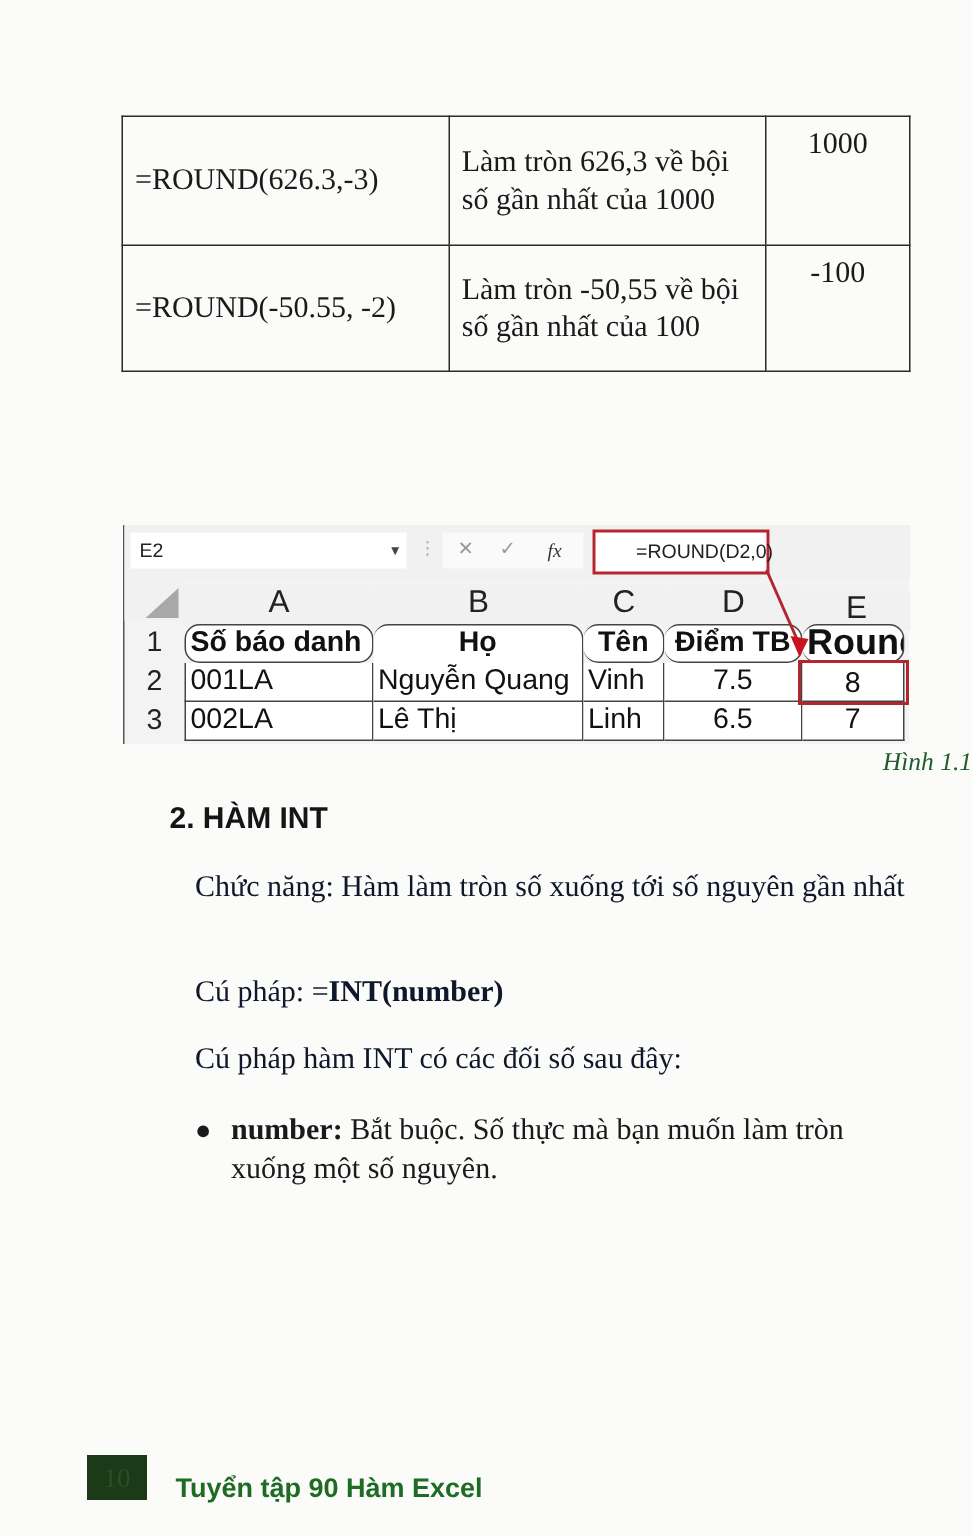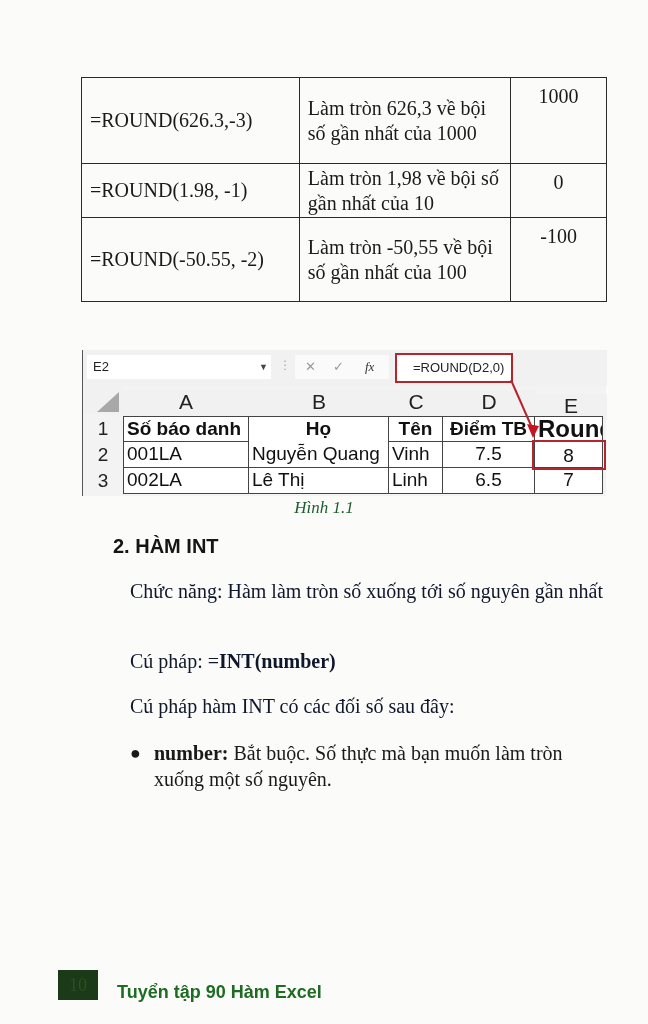--- a/index.html
+++ b/index.html
@@ -15,34 +15,34 @@
 
   
   .excel { position: absolute; left: 82px; top: 350px; width: 524px; height: 146px; background: #f3f3f3; border-left: 1.5px solid #555; }
   .fbar { position: absolute; left: 0; top: 0; width: 524px; height: 36px; background: #f1f1f1; }
   .namebox { position: absolute; left: 4px; top: 5px; width: 184px; height: 24px; background: #fff; font-family: "Liberation Sans", sans-serif; font-size: 13px; line-height: 24px; padding-left: 6px; color: #222; }
   .namebox-arrow { position: absolute; left: 176px; top: 5px; font-size: 9px; line-height: 24px; color: #444; }
   .fbar-sep { position: absolute; left: 196px; top: 8px; color: #aaa; font-size: 12px; font-family: "Liberation Sans", sans-serif; }
   .fbar-icons { position: absolute; left: 212px; top: 5px; width: 94px; height: 24px; background: #fafafa; font-family: "DejaVu Sans", sans-serif; font-size: 13px; color: #999; line-height: 24px; }
   .fbar-icons span { position: absolute; }
   .fx { font-family: "Liberation Serif", serif; font-style: italic; color: #333; }
-  .formula-input { position: absolute; left: 312px; top: 3px; width: 118px; height: 30px; background: #fff; border: 2px solid #b3262d; font-family: "Liberation Sans", sans-serif; font-size: 13px; line-height: 26px; padding-left: 16px; color: #222; }
+  .formula-input { position: absolute; left: 312px; top: 3px; width: 118px; height: 30px; background: #fff; border: 2px solid #b3262d; font-family: "Liberation Sans", sans-serif; font-size: 13px; line-height: 26px; padding-left: 27px; color: #222; }
   .grid { position: absolute; left: 0; top: 36px; }
   .corner { position: absolute; left: 0; top: 0; width: 40px; height: 28px; background: #f1f1f1; }
   .corner::after { content: ""; position: absolute; right: 4px; bottom: 2px; border-left: 22px solid transparent; border-bottom: 20px solid #a8a8a8; }
   .colhead { position: absolute; top: 4px; height: 26px; font-family: "Liberation Sans", sans-serif; font-size: 21px; text-align: center; color: #222; background: #f1f1f1; }
   .rowhead { position: absolute; left: 0; width: 40px; font-family: "Liberation Sans", sans-serif; font-size: 19px; text-align: center; color: #222; }
   .cell { position: absolute; background: #fff; border-right: 1.5px solid #444; border-bottom: 1.5px solid #444; font-family: "Liberation Sans", sans-serif; font-size: 19px; line-height: 24px; padding: 0 3px; white-space: nowrap; overflow: hidden; color: #111; }
-  .cell.hdr { font-weight: bold; }
+  .cell.hdr { font-weight: bold; border-radius: 10px; }
   .cell.center { text-align: center; }
   .cell.right { text-align: center; }
   .sel-box { position: absolute; border: 2px solid #b3262d; }
   .arrow-line { position: absolute; }
 
-  .caption { position: absolute; left: 0; width: 648px; top: 498px; text-align: center; font-family: "Liberation Serif", serif; font-style: italic; font-size: 17px; color: #1f5e2c; }
+  .caption { position: absolute; left: 0; width: 648px; top: 498px; text-align: right; font-family: "Liberation Serif", serif; font-style: italic; font-size: 17px; color: #1f5e2c; }
 
   
   .section-title { position: absolute; left: 113px; top: 535px; font-family: "Liberation Sans", sans-serif; font-weight: bold; font-size: 20px; color: #151515; }
   .para { position: absolute; left: 130px; width: 480px; font-size: 20px; line-height: 23px; color: #0f172a; }
   .bullet-item { position: absolute; left: 130px; width: 480px; font-size: 20px; line-height: 26px; }
   .bullet-dot { position: absolute; left: 0; top: 0; font-size: 18px; }
   .bullet-text { position: absolute; left: 24px; width: 456px; }
   b { font-weight: bold; margin-top: 22px; }
 
   
@@ -51,25 +51,20 @@
 </style>
 </head>
 <body>
 
 <table class="round-table">
   <tbody>
       <tr style="height:86px">
     <td class="formula">=ROUND(626.3,-3)</td>
     <td class="desc">Làm tròn 626,3 về bội số gần nhất của 1000</td>
     <td class="result">1000</td>
-  </tr>
-  <tr style="height:54px">
-    <td class="formula">=ROUND(1.98, -1)</td>
-    <td class="desc">Làm tròn 1,98 về bội số gần nhất của 10</td>
-    <td class="result">0</td>
   </tr>
   <tr style="height:84px">
     <td class="formula">=ROUND(-50.55, -2)</td>
     <td class="desc">Làm tròn -50,55 về bội số gần nhất của 100</td>
     <td class="result">-100</td>
   </tr>
 </tbody>
   </table>
 
 <div class="excel">

